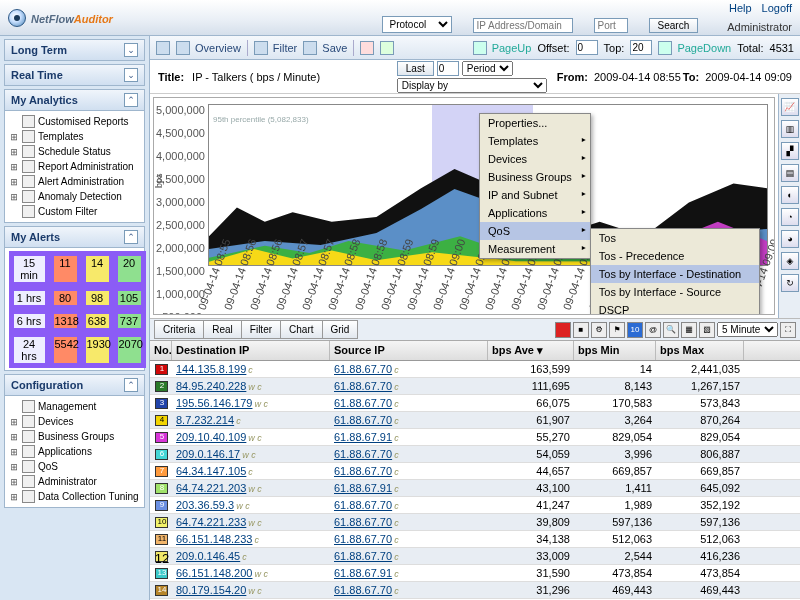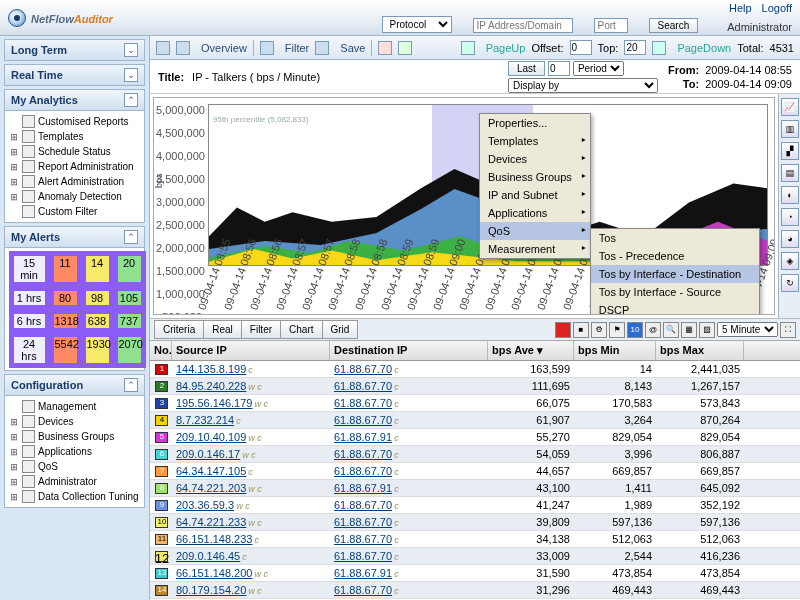--- a/index.html
+++ b/index.html
@@ -29,31 +29,31 @@
 .chev{width:14px;height:14px;border:1px solid #7a9bb8;background:#fff;text-align:center;line-height:12px;color:#3a5a8a;font-size:9px}
 .panel-b{background:#fff;border:1px solid #9fb6cd;border-top:none;padding:3px 4px}
 .tree-item{display:flex;align-items:center;gap:3px;padding:1px 0;cursor:pointer;white-space:nowrap;overflow:hidden}
 .tree-item .ico{width:13px;height:13px;flex:0 0 13px;border:1px solid #888;background:#f0f0f0;font-size:8px;line-height:11px;text-align:center}
 .exp{width:10px;flex:0 0 10px;text-align:center;color:#555;font-size:9px}
 .alerts-grid{display:grid;grid-template-columns:40px 32px 32px 32px;font-size:10px}
 .alerts-grid div{border:5px solid #8b5cf6;text-align:center;padding:1px;margin:-0.5px}
 .ag-l{background:#eef}
 .content{flex:1;display:flex;flex-direction:column;overflow:hidden}
 .toolbar{height:24px;background:linear-gradient(#f5f8fc,#dde7f2);border-bottom:1px solid #9fb6cd;display:flex;align-items:center;padding:0 6px;gap:6px}
-.tb-item{display:flex;align-items:center;gap:11px;cursor:pointer;color:#2a4a7a}
+.tb-item{display:flex;align-items:center;gap:5px;cursor:pointer;color:#2a4a7a}
 .tb-sep{width:1px;height:16px;background:#aac}
 .tb-ico{width:14px;height:14px;background:#cde;border:1px solid #7a9bb8}
 .spacer{flex:1}
 .offset-input{width:22px;font-size:10px;border:1px solid #7a9bb8;padding:1px}
 .subhdr{height:34px;padding:3px 8px;display:flex;align-items:center;gap:8px;border-bottom:1px solid #ccc}
 .subhdr .title-l{font-weight:bold}
 .sub-right{margin-left:auto;display:flex;gap:10px;align-items:center}
 .sub-controls{display:flex;flex-direction:column;gap:2px}
 .sub-controls-row{display:flex;gap:3px;align-items:center}
-.date-col{display:flex;flex-direction:column;gap:2px;font-size:10px;text-align:right}
+.date-col{display:flex;gap:2px;font-size:10px;text-align:right}
 .date-col div{display:flex;gap:6px;justify-content:flex-end}
 .date-col b{font-weight:bold}
 .chart-area{height:225px;position:relative;display:flex;border-bottom:1px solid #bbb}
 .chart-main{flex:1;background:#fff;position:relative;overflow:hidden;border:1px solid #aaa;margin:3px}
 .chart-side{width:22px;background:#e8eef5;display:flex;flex-direction:column;gap:4px;padding:4px 2px;border-left:1px solid #9fb6cd}
 .side-ico{width:18px;height:18px;border:1px solid #7a9bb8;background:linear-gradient(#fff,#dde);cursor:pointer;font-size:9px;text-align:center;line-height:16px}
 .yaxis{position:absolute;left:2px;top:6px;font-size:8px;color:#555;display:flex;flex-direction:column;gap:11px;text-align:right;width:46px}
 .ylabel{position:absolute;left:0;top:90px;transform:rotate(-90deg);transform-origin:left top;font-size:9px;color:#444}
 .plot{position:absolute;left:54px;right:6px;top:6px;bottom:48px;border:1px solid #888;background:#fff}
 .band{position:absolute;top:0;bottom:0;background:rgba(130,130,230,0.35)}
@@ -397,22 +397,22 @@
     <div class="tico">🔍</div>
     <div class="tico">▦</div>
     <div class="tico">▧</div>
     <select style="font-size:10px"><option>5 Minute</option></select>
     <div class="tico">⛶</div>
    </div>
   </div>
 
   <div class="grid-hdr" id="grid-hdr">
         <div>No.</div>
+        <div>Destination IP</div>
         <div>Source IP</div>
-        <div>Destination IP</div>
         <div>bps Ave ▾</div>
         <div>bps Min</div>
         <div>bps Max</div>
       </div>
   <div class="grid-body" id="grid-body">
         <div class="row">
           <div class="sw">
             <span class="swatch" style="background: rgb(209, 8, 8); position: relative;">
               <span style="position:absolute;left:-1px;top:-1px;width:15px;text-align:center;font-size:8px;color:#fff">1</span>
             </span>

